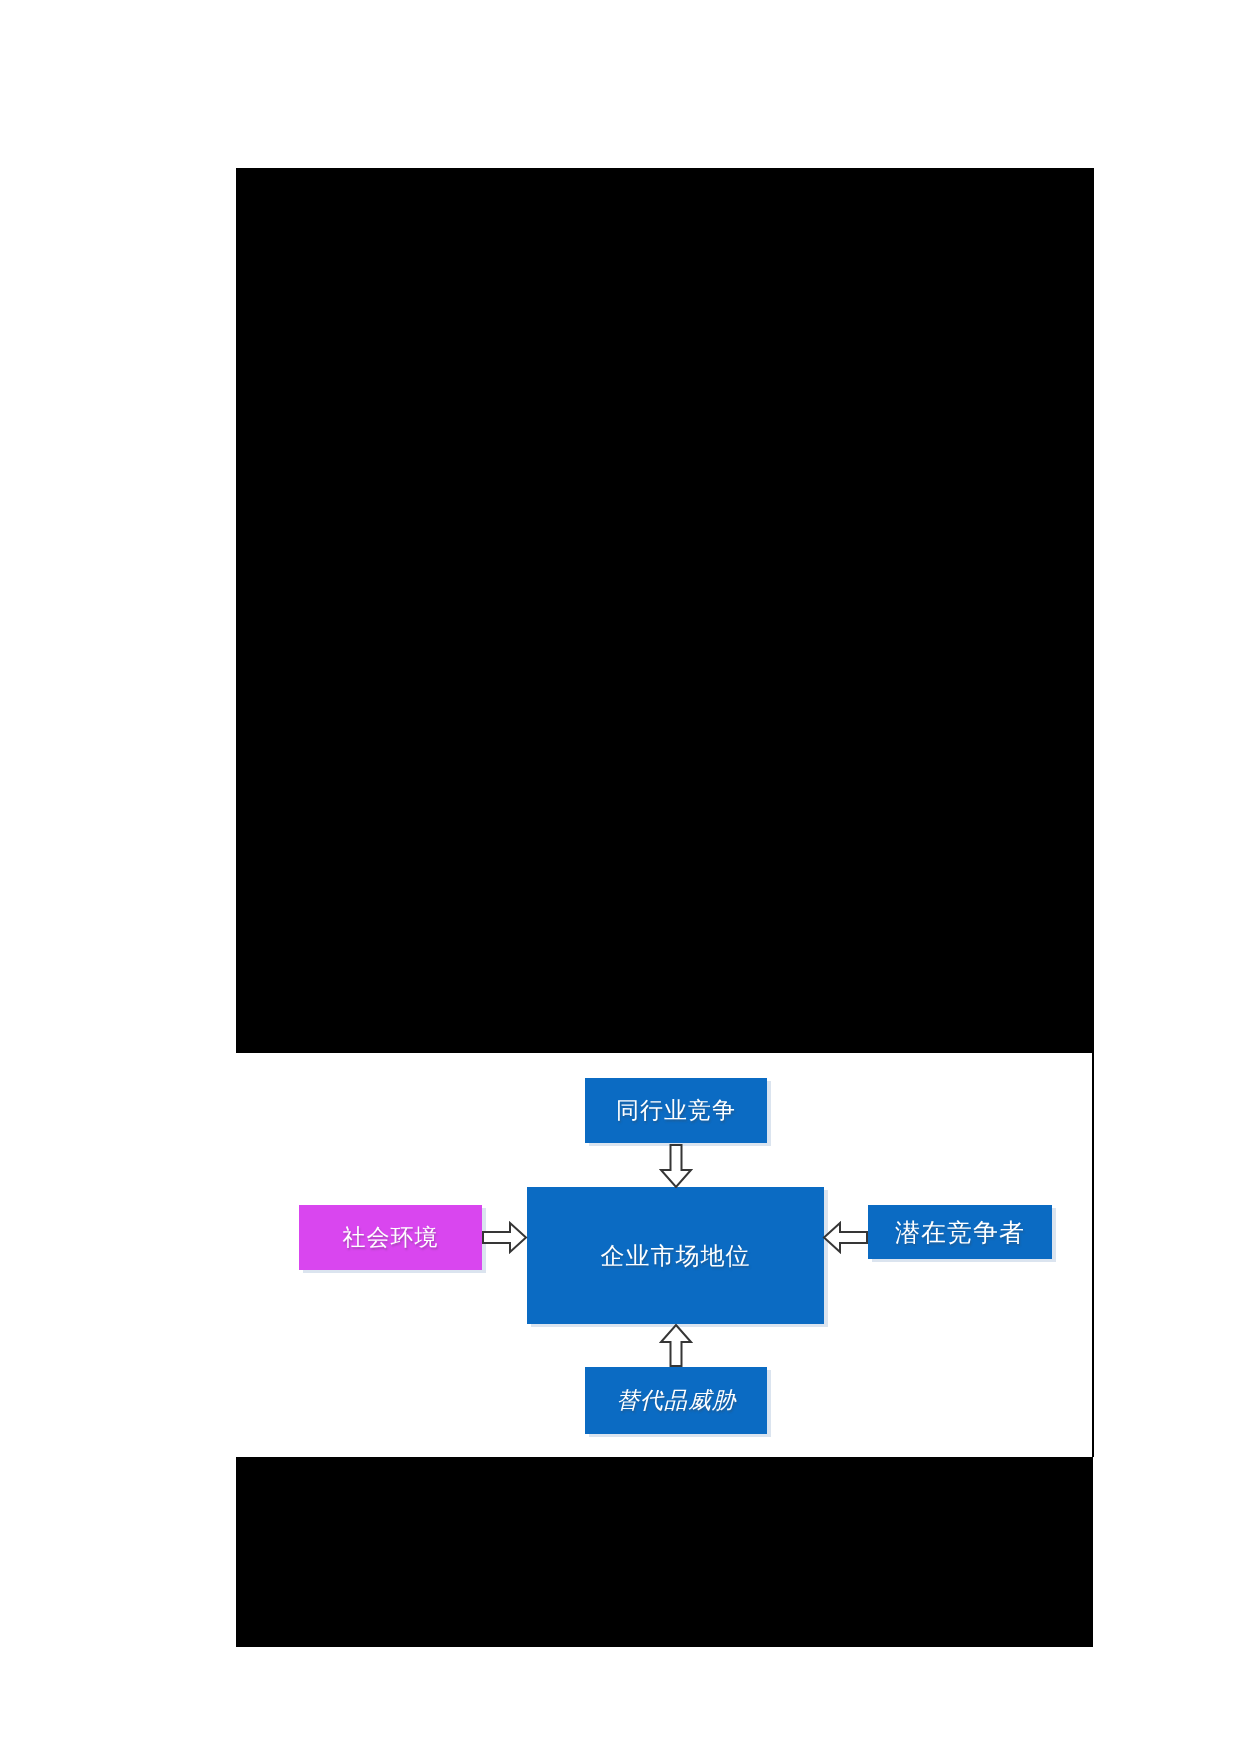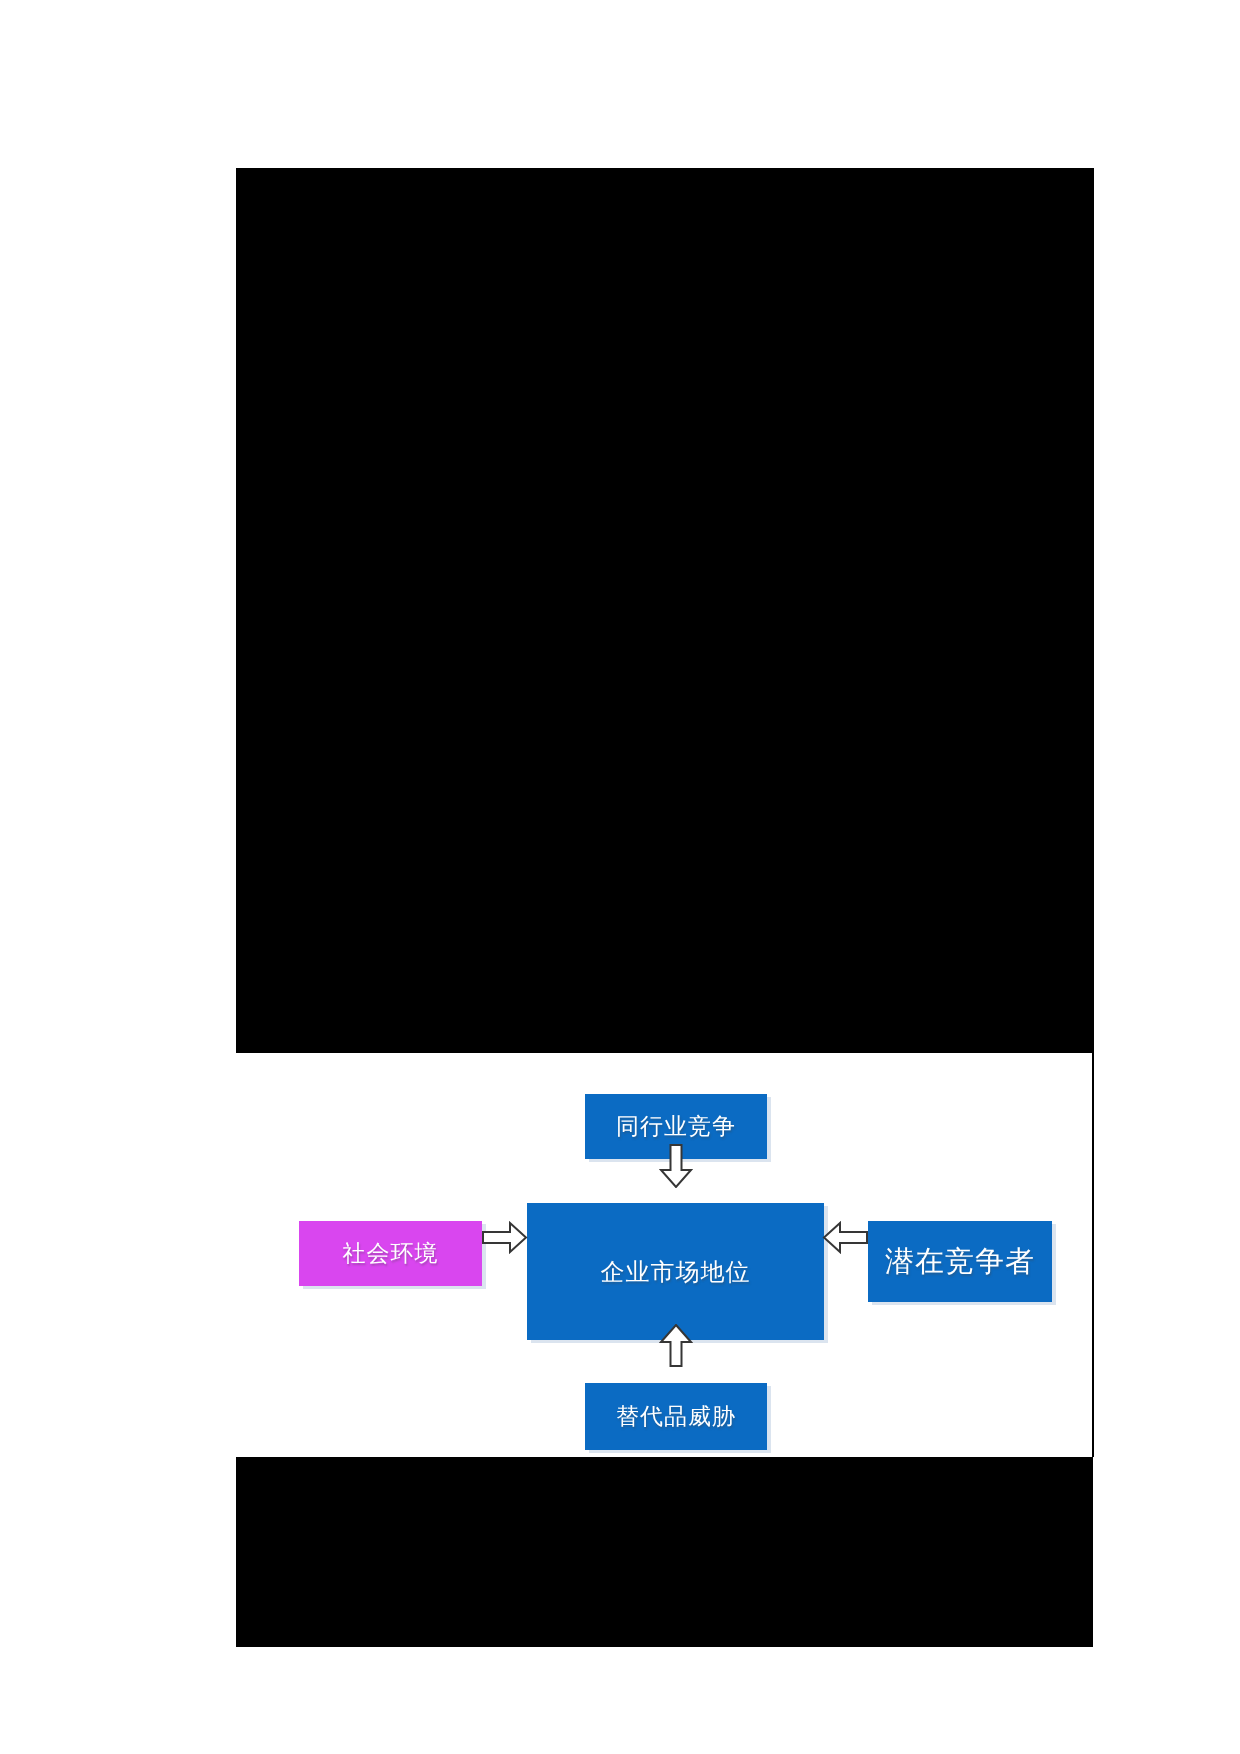--- a/index.html
+++ b/index.html
@@ -22,26 +22,25 @@
   }
 
   .node{
     position:absolute;
     display:flex;align-items:center;justify-content:center;
     color:#ffffff;
     box-shadow:4px 3px 0 rgba(190,205,225,0.55);
     text-shadow:1px 2px 2px rgba(70,70,70,0.35);
     letter-spacing:1px;
     white-space:nowrap;
-    margin-top:16px;
   }
   #node-top   {left:349px;top:25px; width:182px;height:65px;font-size:23px;}
   #node-left  {left:63px; top:152px;width:183px;height:65px;font-size:23px;}
   #node-center{left:291px;top:134px;width:297px;height:137px;font-size:24px;}
-  #node-right {left:632px;top:152px;width:184px;height:81px;font-size:29px;}
+  #node-right {left:632px;top:152px;width:184px;height:54px;font-size:25px;}
   #node-bottom{left:349px;top:314px;width:182px;height:67px;font-size:23px;}
 
   .arrow{position:absolute;}
   #arrow-top-to-center   {left:423px;top:91px; width:34px;height:44px;}
   #arrow-left-to-center  {left:246px;top:168px;width:46px;height:33px;}
   #arrow-right-to-center {left:586px;top:168px;width:46px;height:33px;}
   #arrow-bottom-to-center{left:423px;top:271px;width:34px;height:43px;}
   .arrow svg{display:block;width:100%;height:100%;}
   .arrow polygon{fill:#ffffff;stroke:#363636;stroke-width:2;stroke-linejoin:miter;}
 </style>
@@ -63,21 +62,21 @@
     </div>
 
     <div class="node" id="node-center" style="background: rgb(11, 107, 195); color: rgb(255, 255, 255);">
       <span>企业市场地位</span>
     </div>
 
     <div class="node" id="node-right" style="background: rgb(11, 107, 195); color: rgb(255, 255, 255);">
       <span>潜在竞争者</span>
     </div>
 
-    <div class="node" id="node-bottom" style="background: rgb(11, 107, 195); color: rgb(255, 255, 255);">
+    <div class="node" id="node-bottom" style="background: rgb(11, 107, 195); color: rgb(255, 255, 255); font-style: italic;">
       <span>替代品威胁</span>
     </div>
 
     <div class="arrow" id="arrow-top-to-center">
       <svg viewBox="0 0 34 44" preserveAspectRatio="none" aria-hidden="true">
         <polygon points="11.5,1 22.5,1 22.5,26 32,26 17,43 2,26 11.5,26" style="stroke: rgb(54, 54, 54);"></polygon>
       </svg>
     </div>
 
     <div class="arrow" id="arrow-left-to-center">

